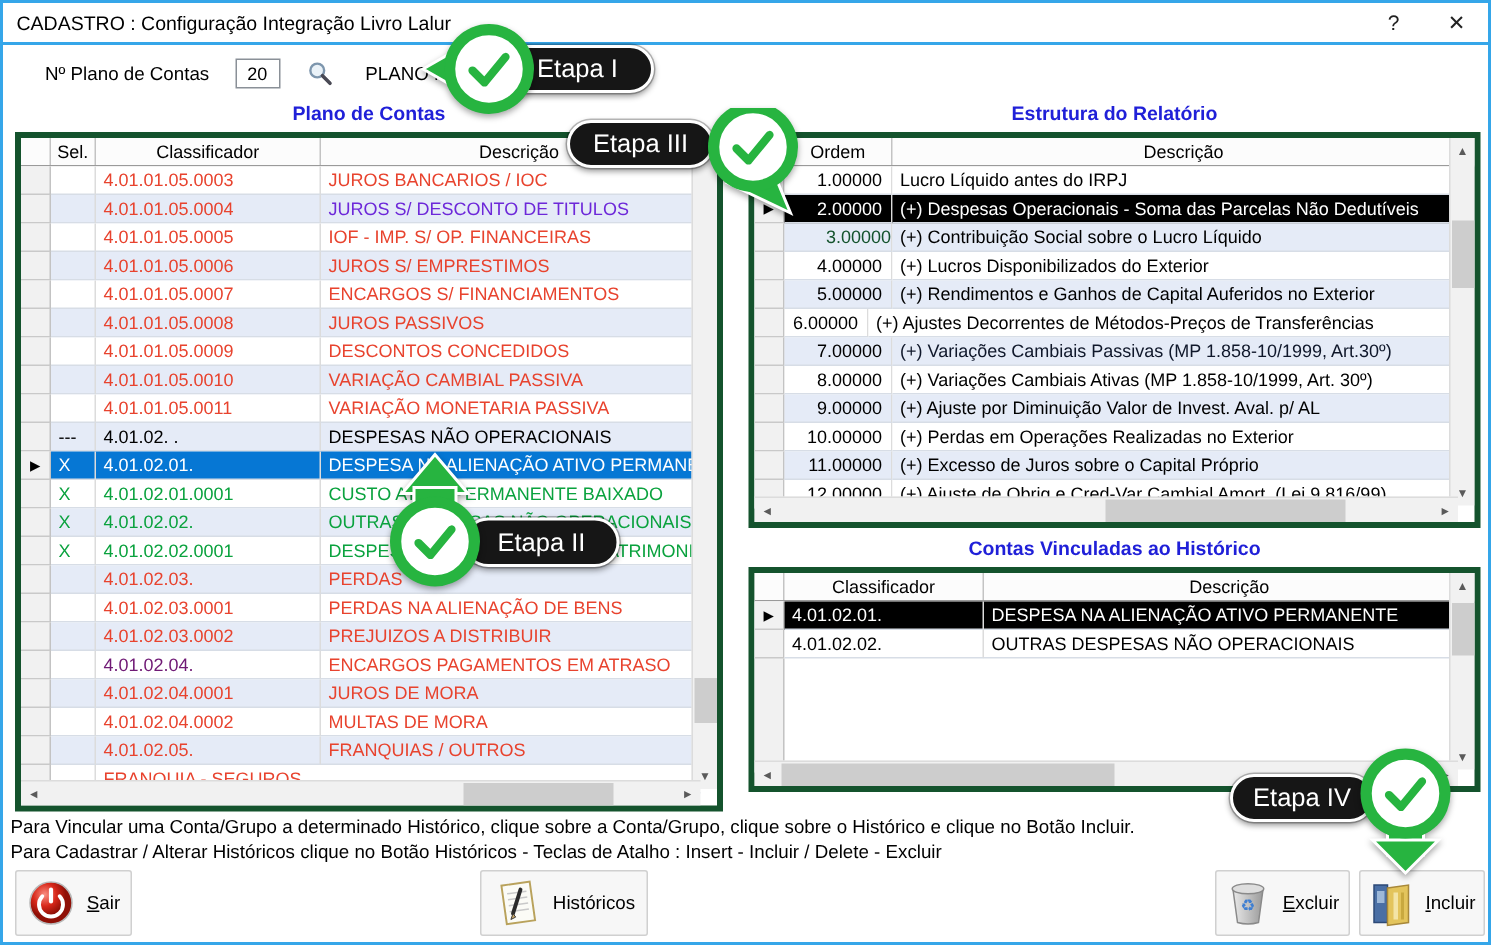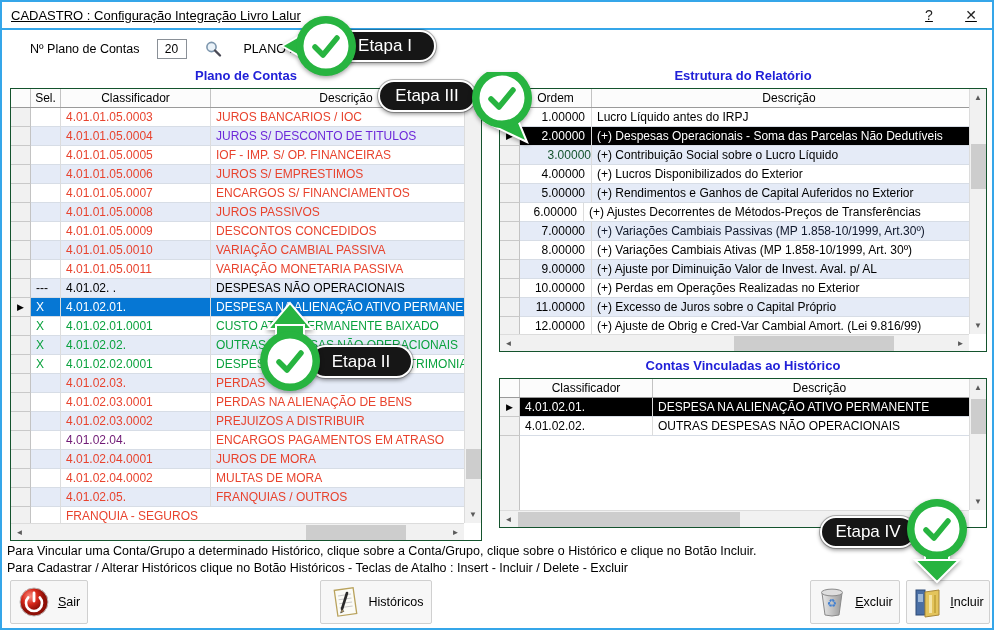--- a/index.html
+++ b/index.html
@@ -1,34 +1,34 @@
 <!DOCTYPE html>
 <html><head>
 <meta charset="utf-8">
 <style>
   * { margin:0; padding:0; box-sizing:border-box; }
   html,body { width:994px; height:630px; font-family:"Liberation Sans", sans-serif; background:#fff; }
   .window { position:relative; width:994px; height:630px; border:2px solid #35a6e9; background:#fff; overflow:hidden; }
 
   
-  .titlebar { position:absolute; left:0; top:0; right:0; height:28px; background:#fff; border-bottom:2px solid #35a6e9; display:flex; align-items:center;text-decoration:underline; }
+  .titlebar { position:absolute; left:0; top:0; right:0; height:28px; background:#fff; border-bottom:2px solid #35a6e9; display:flex; align-items:center; }
   .titlebar .title { font-size:13px; color:#000; padding-left:9px; flex:1; }
   .tb-btn { width:42px; height:26px; display:flex; align-items:center; justify-content:center; font-size:14px; color:#222; cursor:default; }
 
   
   .topfield { position:absolute; left:28px; top:36px; height:22px; display:flex; align-items:center; gap:17px; }
   .topfield .lbl { font-size:12.5px; color:#000; }
   .topfield .plan-input { width:30px; height:20px; border:1px solid #8a9097; font-size:12px; text-align:center; line-height:18px; background:#fff; }
   .topfield .plan-name { font-size:12.5px; color:#000; padding-left:4px; }
 
   
   .panel-title { position:absolute; font-size:13px; font-weight:bold; color:#2020d8; text-align:center; }
 
   
-  .grid { position:absolute; border:1px solid #14532d; background:#fff; overflow:hidden; }
+  .grid { position:absolute; border:4px solid #14532d; background:#fff; overflow:hidden; }
   .g-head { display:flex; height:19px; border-bottom:1px solid #9a9a9a; background:#fcfcfc; }
   .g-head .hc { font-size:12px; color:#000; text-align:center; line-height:18px; border-right:1px solid #c3c3c3; overflow:hidden; white-space:nowrap; }
   .g-body { position:relative; background:#fff; }
   .gutter-strip { position:absolute; left:0; top:0; bottom:0; width:20px; background:#f1f1f1; border-right:1px solid #c3c3c3; }
   .g-row { display:flex; height:19px; position:relative; }
   .g-row .c { font-size:12px; line-height:18.5px; white-space:nowrap; overflow:hidden; border-right:1px solid #dcdcdc; border-bottom:1px solid #d7dde6; padding-left:5px; }
   .g-row .gut { width:20px; padding:0; background:#f1f1f1; border-right:1px solid #c3c3c3; border-bottom:1px solid #c9c9c9; text-align:center; font-size:9px; line-height:19px; color:#000; }
 
   
   .sb { position:absolute; background:#f1f1f1; display:flex; align-items:center; }
@@ -257,21 +257,21 @@
           <div class="c" style="width: 72px; background: rgb(255, 255, 255); color: rgb(0, 0, 0); text-align: right; padding-right: 6px; padding-left: 0px;">4.00000</div>
           <div class="c" style="flex: 1 1 0%; border-right: none; background: rgb(255, 255, 255); color: rgb(0, 0, 0);">(+) Lucros Disponibilizados do Exterior</div>
         </div>
         <div class="g-row">
           <div class="c gut"></div>
           <div class="c" style="width: 72px; background: rgb(229, 235, 247); color: rgb(0, 0, 0); text-align: right; padding-right: 6px; padding-left: 0px;">5.00000</div>
           <div class="c" style="flex: 1 1 0%; border-right: none; background: rgb(229, 235, 247); color: rgb(0, 0, 0);">(+) Rendimentos e Ganhos de Capital Auferidos  no Exterior</div>
         </div>
         <div class="g-row">
           <div class="c gut"></div>
-          <div class="c" style="width: 64px; background: rgb(255, 255, 255); color: rgb(0, 0, 0); text-align: right; padding-right: 6px; padding-left: 0px;">6.00000</div>
+          <div class="c" style="width: 56px; background: rgb(255, 255, 255); color: rgb(0, 0, 0); text-align: right; padding-right: 6px; padding-left: 0px;">6.00000</div>
           <div class="c" style="flex: 1 1 0%; border-right: none; background: rgb(255, 255, 255); color: rgb(0, 0, 0);">(+) Ajustes Decorrentes de Métodos-Preços de Transferências</div>
         </div>
         <div class="g-row">
           <div class="c gut"></div>
           <div class="c" style="width: 72px; background: rgb(229, 235, 247); color: rgb(0, 0, 0); text-align: right; padding-right: 6px; padding-left: 0px;">7.00000</div>
           <div class="c" style="flex: 1 1 0%; border-right: none; background: rgb(229, 235, 247); color: #0f172a;">(+) Variações Cambiais Passivas (MP 1.858-10/1999, Art.30º)</div>
         </div>
         <div class="g-row">
           <div class="c gut"></div>
           <div class="c" style="width: 72px; background: rgb(255, 255, 255); color: rgb(0, 0, 0); text-align: right; padding-right: 6px; padding-left: 0px;">8.00000</div>

